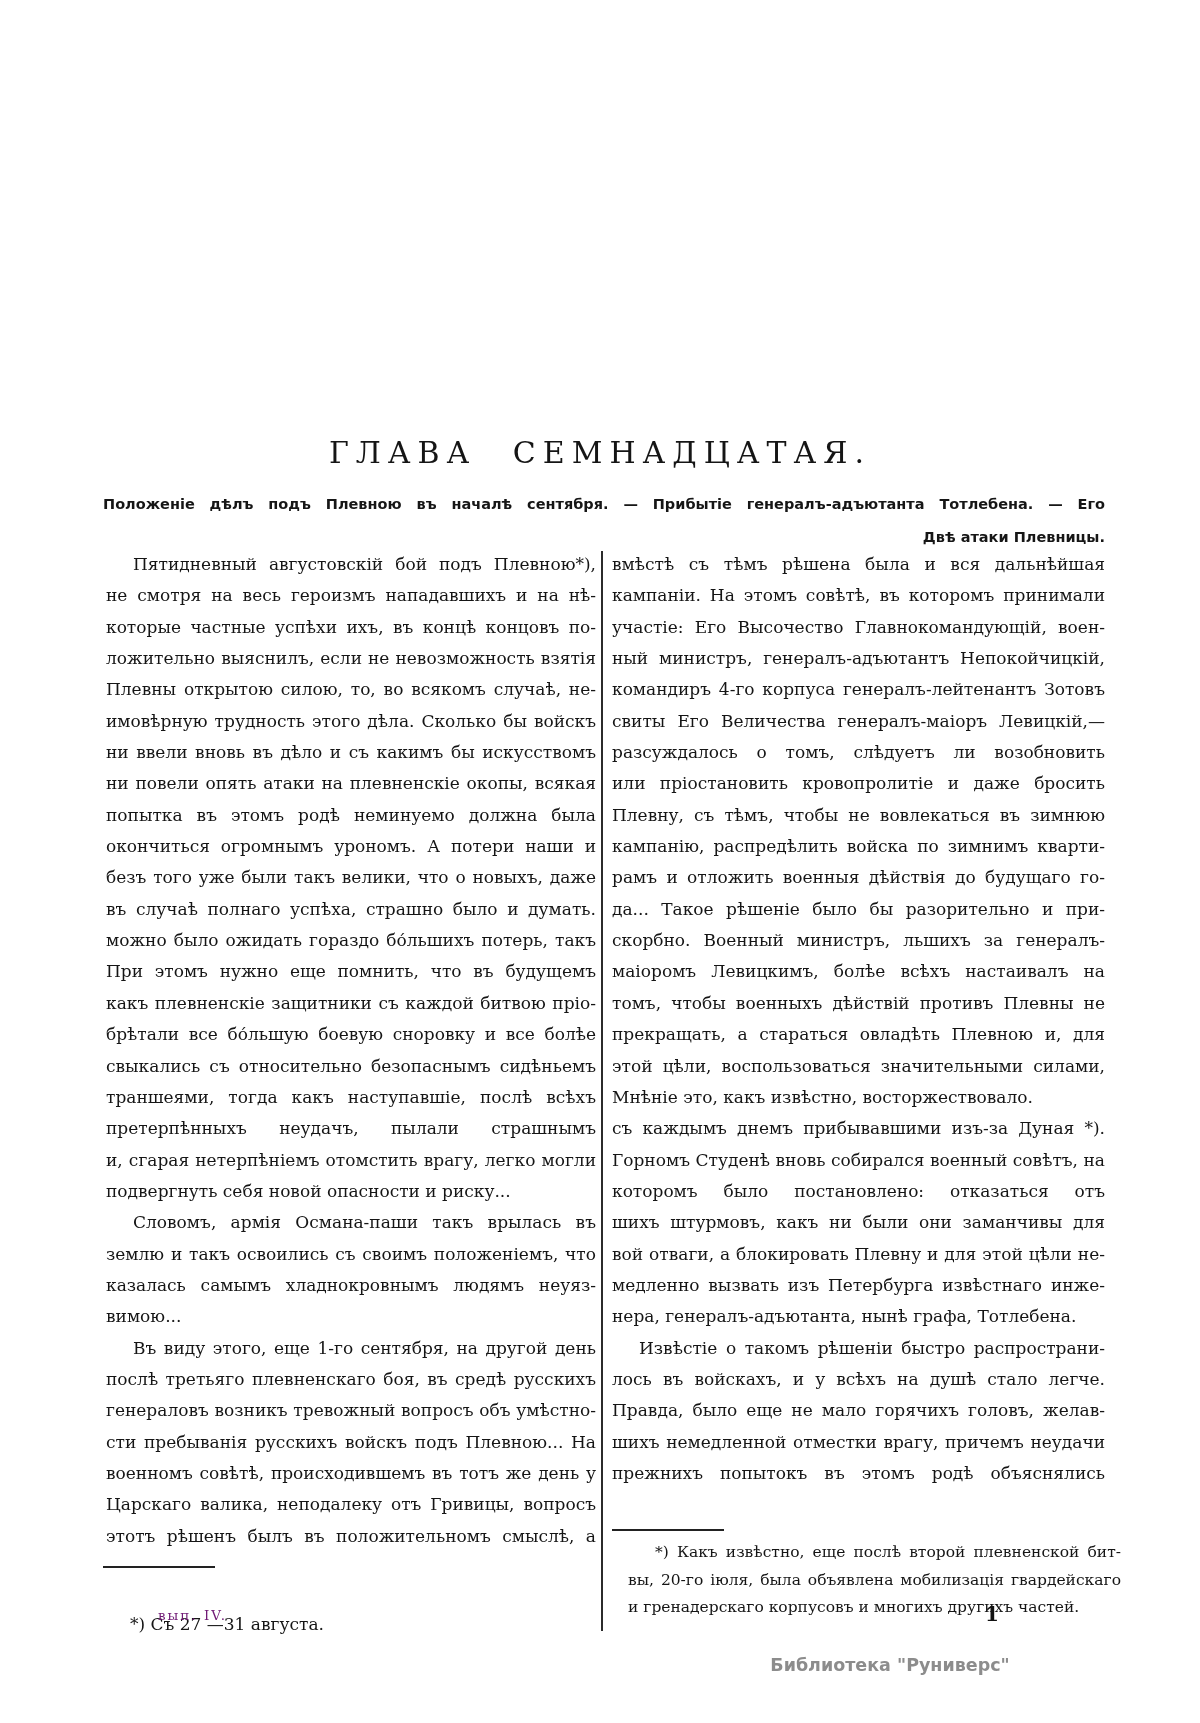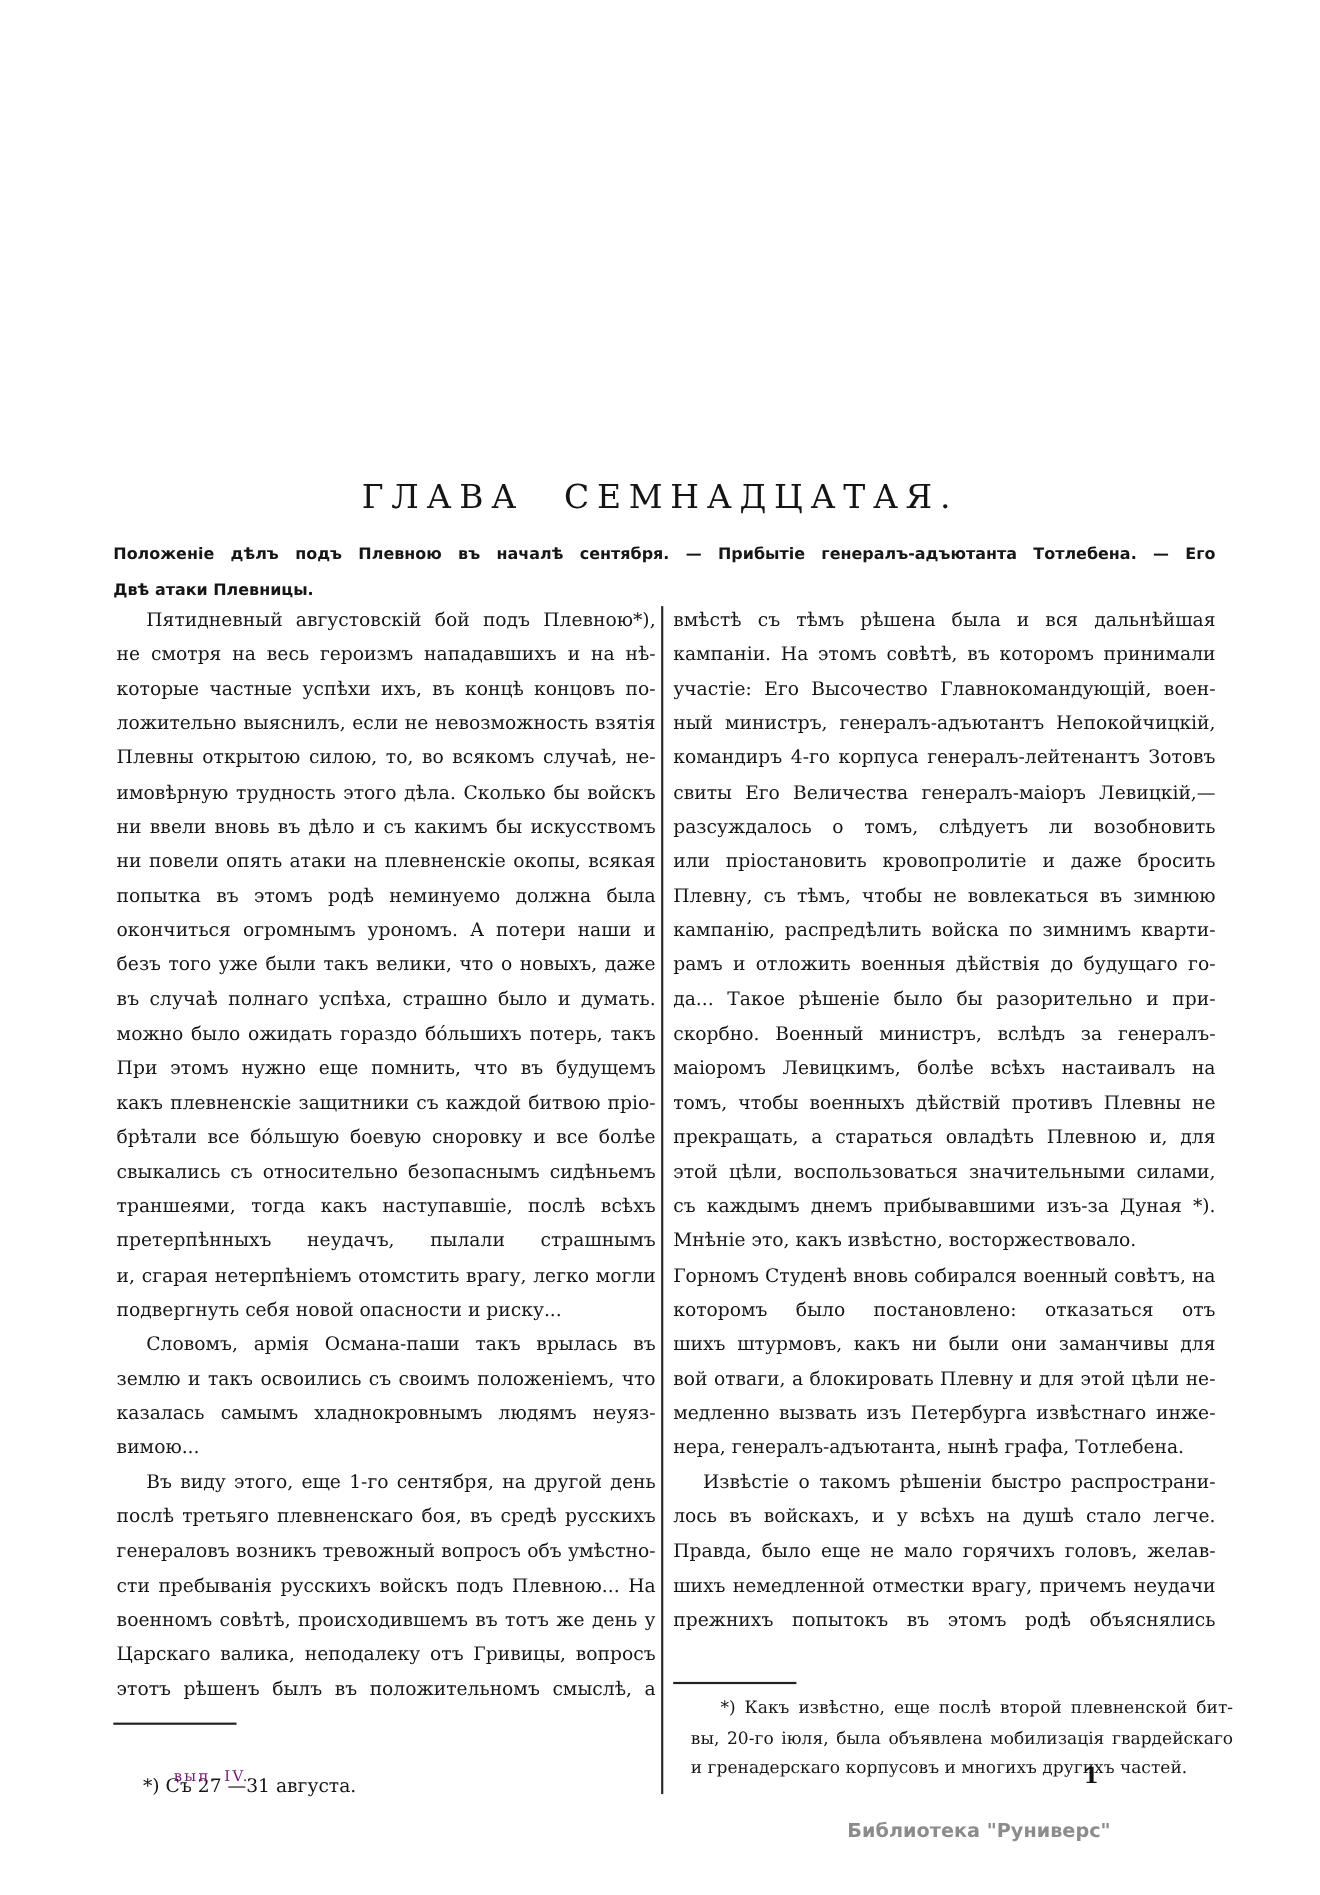--- a/index.html
+++ b/index.html
@@ -11,21 +11,21 @@
   .title{
     position:absolute;top:435px;left:0;width:1200px;text-align:center;
     font-size:30px;line-height:36px;letter-spacing:7px;word-spacing:20px;white-space:nowrap;
   }
   .subtitle{
     position:absolute;top:489px;left:103px;width:1002px;
     font-family:"DejaVu Sans","Liberation Sans",sans-serif;font-weight:bold;
     font-size:14.5px;color:#161616;
   }
   .subtitle .l1{height:33px;line-height:30px;text-align:justify;text-align-last:justify;overflow:hidden;}
-  .subtitle .l2{height:33px;line-height:30px;text-align:left;}
+  .subtitle .l2{height:33px;line-height:30px;text-align:right;}
   .col{position:absolute;top:549px;}
   .col.left{left:106px;width:490px;}
   .col.right{left:612px;width:493px;}
   .ln{
     height:31.35px;line-height:31.35px;font-size:17px;
     text-align:justify;text-align-last:justify;overflow:hidden;
   }
   .ln.ind{text-indent:27px;}
   .ln.end{text-align-last:left;}
   .divider{position:absolute;left:601px;top:551px;width:2px;height:1080px;background:#2b2b2b;}
@@ -100,27 +100,27 @@
       <div class="ln">участіе: Его Высочество Главнокомандующій, воен-</div>
       <div class="ln">ный министръ, генералъ-адъютантъ Непокойчицкій,</div>
       <div class="ln">командиръ 4-го корпуса генералъ-лейтенантъ Зотовъ</div>
       <div class="ln">свиты Его Величества генералъ-маіоръ Левицкій,—</div>
       <div class="ln">разсуждалось о томъ, слѣдуетъ ли возобновить штурмъ,</div>
       <div class="ln">или пріостановить кровопролитіе и даже бросить</div>
       <div class="ln">Плевну, съ тѣмъ, чтобы не вовлекаться въ зимнюю</div>
       <div class="ln">кампанію, распредѣлить войска по зимнимъ кварти-</div>
       <div class="ln">рамъ и отложить военныя дѣйствія до будущаго го-</div>
       <div class="ln">да... Такое рѣшеніе было бы разорительно и при-</div>
-      <div class="ln">скорбно. Военный министръ, вслѣдъ за генералъ-</div>
+      <div class="ln">скорбно. Военный министръ, льшихъ за генералъ-</div>
       <div class="ln">маіоромъ Левицкимъ, болѣе всѣхъ настаивалъ на</div>
       <div class="ln">томъ, чтобы военныхъ дѣйствій противъ Плевны не</div>
       <div class="ln">прекращать, а стараться овладѣть Плевною и, для</div>
       <div class="ln">этой цѣли, воспользоваться значительными силами,</div>
+      <div class="ln end">Мнѣніе это, какъ извѣстно, восторжествовало.</div>
       <div class="ln">съ каждымъ днемъ прибывавшими изъ-за Дуная *).</div>
-      <div class="ln end">Мнѣніе это, какъ извѣстно, восторжествовало.</div>
       <div class="ln">Горномъ Студенѣ вновь собирался военный совѣтъ, на</div>
       <div class="ln">которомъ было постановлено: отказаться отъ дальнѣй-</div>
       <div class="ln">шихъ штурмовъ, какъ ни были они заманчивы для бое-</div>
       <div class="ln">вой отваги, а блокировать Плевну и для этой цѣли не-</div>
       <div class="ln">медленно вызвать изъ Петербурга извѣстнаго инже-</div>
       <div class="ln end">нера, генералъ-адъютанта, нынѣ графа, Тотлебена.</div>
       <div class="ln ind">Извѣстіе о такомъ рѣшеніи быстро распространи-</div>
       <div class="ln">лось въ войскахъ, и у всѣхъ на душѣ стало легче.</div>
       <div class="ln">Правда, было еще не мало горячихъ головъ, желав-</div>
       <div class="ln">шихъ немедленной отместки врагу, причемъ неудачи</div>

